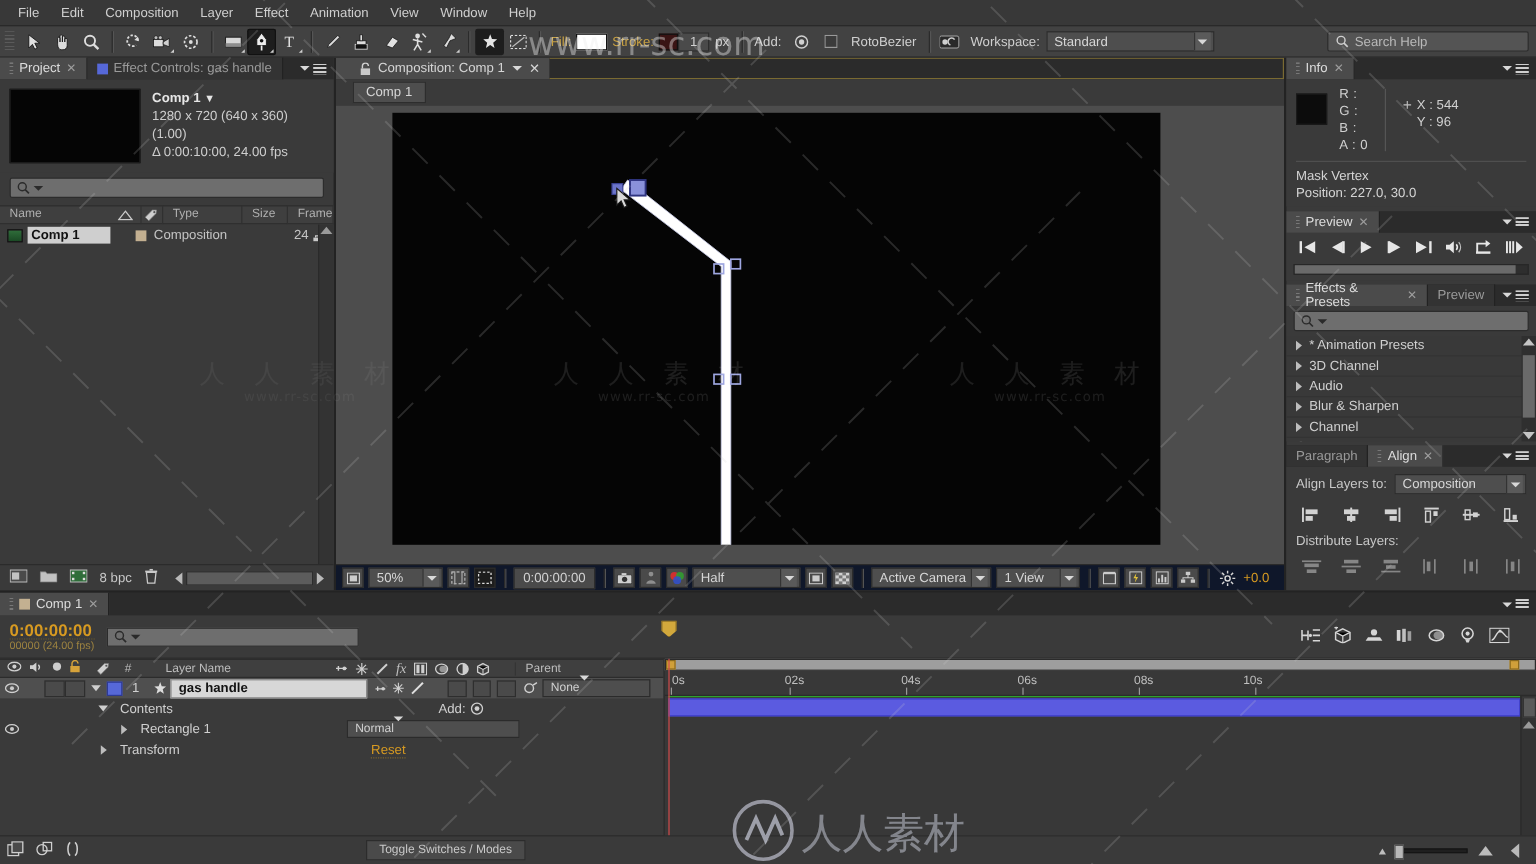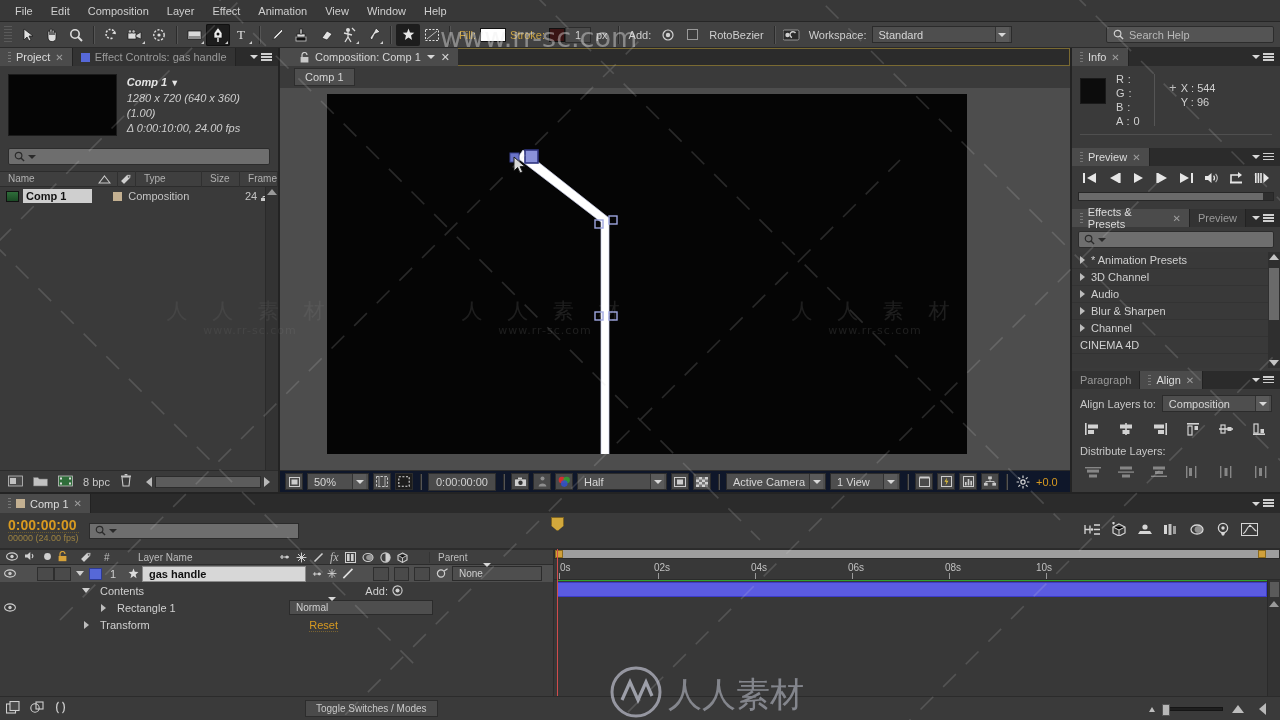--- a/index.html
+++ b/index.html
@@ -64,21 +64,21 @@
   .ptab .x{ font-size:10px; color:#9e9e9e; }
   .ptab .dotgrip{ width:3px;height:11px;
      background:repeating-linear-gradient(to bottom,#777 0 1px,transparent 1px 3px); }
   .ptab .sq{ width:9px;height:9px; background:#5668d8; }
   .ptab .sqo{ width:9px;height:9px; background:#c3b091; }
   .panelmenu{ margin-left:auto; display:flex; align-items:center; gap:3px; padding:0 6px;}
   .pm-lines{ width:11px; height:9px;
      background:repeating-linear-gradient(to bottom,#cfcfcf 0 1.5px,transparent 1.5px 3px);}
 
   
-  .proj-top{ display:flex; padding:8px; gap:10px; background:#3a3a3a; flex:none;font-style:italic;}
+  .proj-top{ display:flex; padding:8px; gap:10px; background:#3a3a3a; flex:none;}
   .thumb{ width:110px; height:62px; background:#050505; border:1px solid #1b1b1b;}
   .proj-meta{ font-size:11px; line-height:15px; color:#cdcdcd; padding-top:1px;}
   .proj-meta .t1{ font-weight:bold; color:#e6e6e6; }
   .searchrow{ padding:4px 8px 6px; flex:none;}
   .searchbox{ height:17px; background:#6e6e6e; border:1px solid #2c2c2c; border-radius:2px;
      display:flex; align-items:center; gap:3px; padding:0 5px; color:#2a2a2a;}
   .colhdr{ height:16px; background:#3f3f3f; border-top:1px solid #2c2c2c;
      border-bottom:1px solid #2c2c2c; display:flex; align-items:center; font-size:10px;
      color:#b0b0b0; flex:none;}
   .colhdr > div{ padding-left:8px; border-right:1px solid #303030; height:16px;
@@ -690,20 +690,24 @@
           <div class="info-div"></div>
           <div style="display:flex;align-items:flex-start;gap:4px;">
             <span style="color:#bcbcbc;font-size:13px;padding-top:8px;">+</span>
             <div class="xy">
               <div>X : 544</div>
               <div>Y : 96</div>
             </div>
           </div>
         </div>
         <div class="info-sep"></div>
+        <div class="info-extra">
+          <div>Mask Vertex</div>
+          <div>Position: 227.0, 30.0</div>
+        </div>
       </div>
 
       <div class="tabstrip" style="margin-top:4px;">
         <div class="ptab active">
           <span class="dotgrip"></span>
           <span>Preview</span>
           <span class="x">✕</span>
         </div>
         <div class="panelmenu">
           <i class="caret"></i>

